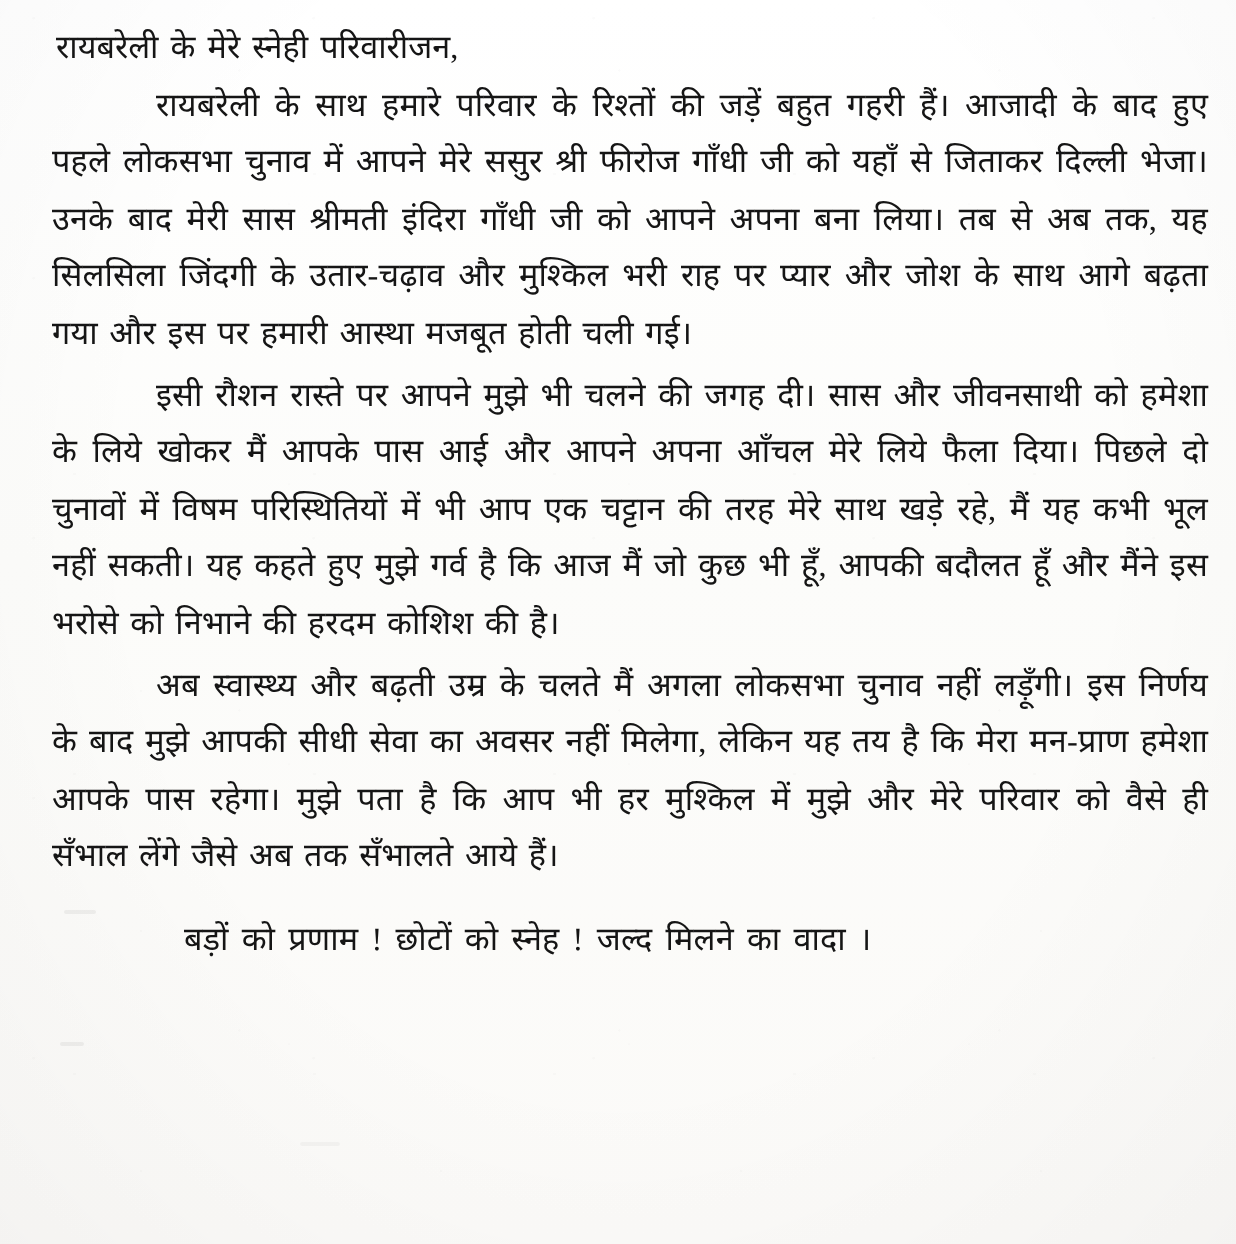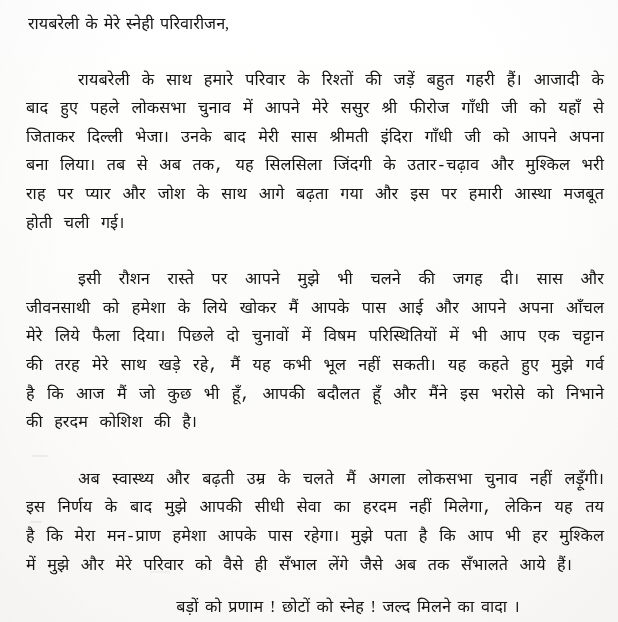--- a/index.html
+++ b/index.html
@@ -74,28 +74,27 @@
     word-spacing: 2px;
     color: #151515;
   }
 
   .para {
     margin: 0 0 2px 0;
     text-indent: 52px;
   }
 
   .para.p-gap {
-    margin-top: 28px;
-    font-family: Liberation Mono, monospace;
+    margin-top: 0;
   }
 
   .closing {
     margin: 13px 0 0 0;
     text-indent: 66px;
-    text-align: center;
+    text-align: left;
     word-spacing: 2.4px;
   }
 
   
   .scan-text {
     text-rendering: optimizeLegibility;
     -webkit-font-smoothing: antialiased;
   }
 
   
@@ -122,18 +121,18 @@
   <div class="letter-body scan-text">
 
     <p class="salutation">रायबरेली के मेरे स्नेही परिवारीजन,</p>
 
 
 
     <p class="line-block para p-gap">रायबरेली के साथ हमारे परिवार के रिश्तों की जड़ें बहुत गहरी हैं। आजादी के बाद हुए पहले लोकसभा चुनाव में आपने मेरे ससुर श्री फीरोज गाँधी जी को यहाँ से जिताकर दिल्ली भेजा। उनके बाद मेरी सास श्रीमती इंदिरा गाँधी जी को आपने अपना बना लिया। तब से अब तक, यह सिलसिला जिंदगी के उतार-चढ़ाव और मुश्किल भरी राह पर प्यार और जोश के साथ आगे बढ़ता गया और इस पर हमारी आस्था मजबूत होती चली गई।</p>
 
     <p class="line-block para p-gap">इसी रौशन रास्ते पर आपने मुझे भी चलने की जगह दी। सास और जीवनसाथी को हमेशा के लिये खोकर मैं आपके पास आई और आपने अपना आँचल मेरे लिये फैला दिया। पिछले दो चुनावों में विषम परिस्थितियों में भी आप एक चट्टान की तरह मेरे साथ खड़े रहे, मैं यह कभी भूल नहीं सकती। यह कहते हुए मुझे गर्व है कि आज मैं जो कुछ भी हूँ, आपकी बदौलत हूँ और मैंने इस भरोसे को निभाने की हरदम कोशिश की है।</p>
 
-    <p class="line-block para p-gap">अब स्वास्थ्य और बढ़ती उम्र के चलते मैं अगला लोकसभा चुनाव नहीं लड़ूँगी। इस निर्णय के बाद मुझे आपकी सीधी सेवा का हरदम नहीं मिलेगा, लेकिन यह तय है कि मेरा मन-प्राण हमेशा आपके पास रहेगा। मुझे पता है कि आप भी हर मुश्किल में मुझे और मेरे परिवार को वैसे ही सँभाल लेंगे जैसे अब तक सँभालते आये हैं।</p>
+    <p class="line-block para p-gap">अब स्वास्थ्य और बढ़ती उम्र के चलते मैं अगला लोकसभा चुनाव नहीं लड़ूँगी। इस निर्णय के बाद मुझे आपकी सीधी सेवा का अवसर नहीं मिलेगा, लेकिन यह तय है कि मेरा मन-प्राण हमेशा आपके पास रहेगा। मुझे पता है कि आप भी हर मुश्किल में मुझे और मेरे परिवार को वैसे ही सँभाल लेंगे जैसे अब तक सँभालते आये हैं।</p>
 
     <p class="line-block closing">बड़ों को प्रणाम ! छोटों को स्नेह ! जल्द मिलने का वादा ।</p>
 
   </div>
 </div>
 
 </body></html>

